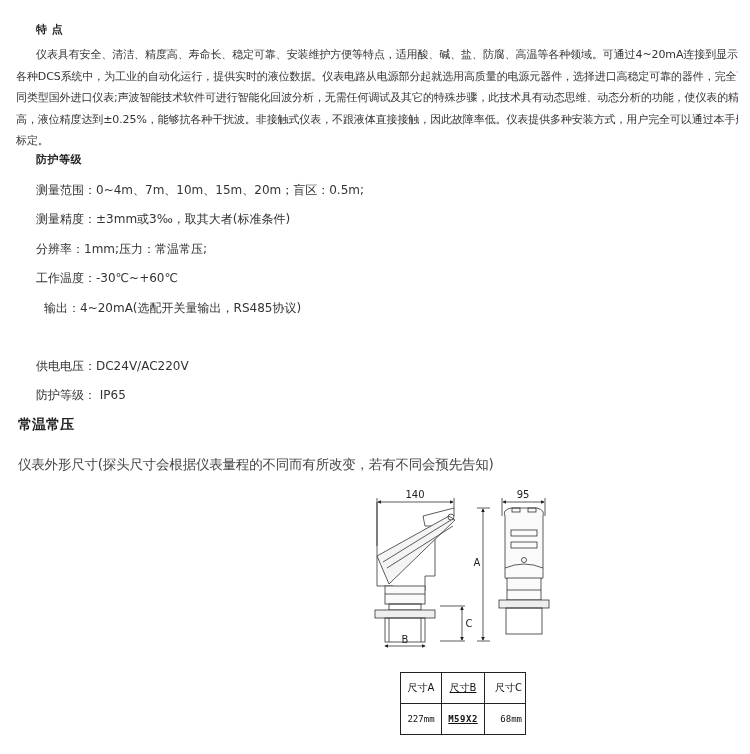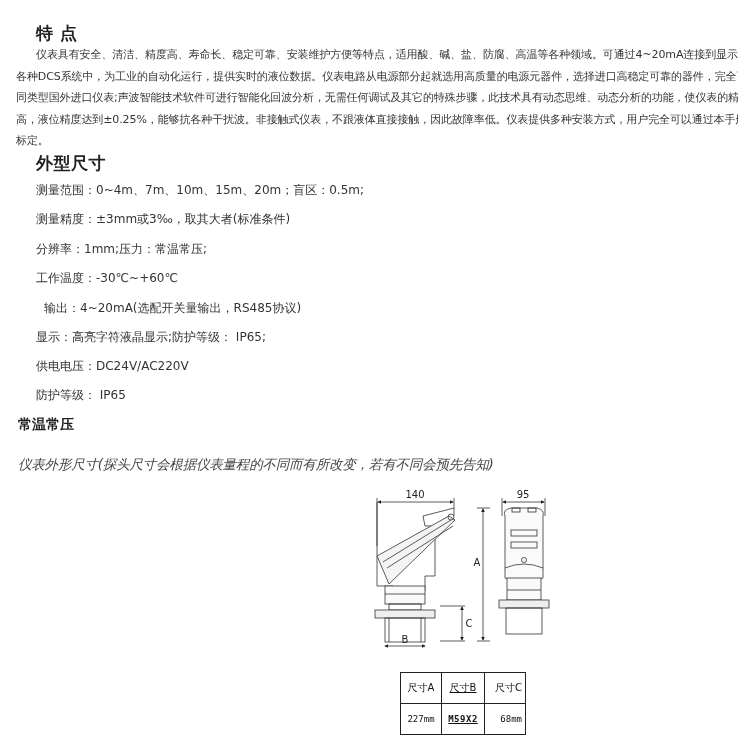--- a/index.html
+++ b/index.html
@@ -17,21 +17,21 @@
     }
     .page {
       position: absolute;
       left: 0; top: 0;
       width: 750px;
       height: 754px;
     }
     .h-small {
       position: absolute;
       left: 36px;
-      font-size: 17px;
+      font-size: 11px;
       font-weight: bold;
       color: #222;
       letter-spacing: 0.5px;
     }
     .para {
       position: absolute;
       left: 16px;
       top: 44px;
       width: 722px;
       font-size: 11px;
@@ -63,21 +63,20 @@
       color: #222;
     }
     .subtitle {
       position: absolute;
       left: 18px;
       top: 456px;
       font-size: 13.5px;
       color: #444;
       white-space: nowrap;
       letter-spacing: -0.2px;
-      font-style: italic;
     }
     .drawing {
       position: absolute;
       left: 365px;
       top: 486px;
       width: 200px;
       height: 170px;
     }
     .spec-table {
       position: absolute;
@@ -108,28 +107,27 @@
   <div class="h-small" style="top:22px;">特 点</div>
 
   <div class="para">
     <span class="line first">仪表具有安全、清洁、精度高、寿命长、稳定可靠、安装维护方便等特点，适用酸、碱、盐、防腐、高温等各种领域。可通过4~20mA连接到显示表、PLC及</span>
     <span class="line">各种DCS系统中，为工业的自动化运行，提供实时的液位数据。仪表电路从电源部分起就选用高质量的电源元器件，选择进口高稳定可靠的器件，完全可以替代</span>
     <span class="line">同类型国外进口仪表;声波智能技术软件可进行智能化回波分析，无需任何调试及其它的特殊步骤，此技术具有动态思维、动态分析的功能，使仪表的精度大幅提</span>
     <span class="line">高，液位精度达到±0.25%，能够抗各种干扰波。非接触式仪表，不跟液体直接接触，因此故障率低。仪表提供多种安装方式，用户完全可以通过本手册进行仪表</span>
     <span class="line">标定。</span>
   </div>
 
-  <div class="h-small" style="top:152px;">外型尺寸</div>
+  <div class="h-small" style="top:152px;">防护等级</div>
 
   <div class="spec" style="top:182px;">测量范围：0~4m、7m、10m、15m、20m；盲区：0.5m;</div>
   <div class="spec" style="top:211px;">测量精度：±3mm或3‰，取其大者(标准条件)</div>
   <div class="spec" style="top:241px;">分辨率：1mm;压力：常温常压;</div>
   <div class="spec" style="top:270px;">工作温度：-30℃~+60℃</div>
   <div class="spec" style="top:300px;margin-left:8px;">输出：4~20mA(选配开关量输出，RS485协议)</div>
-  <div class="spec" style="top:329px;">显示：高亮字符液晶显示;防护等级： IP65;</div>
   <div class="spec" style="top:358px;">供电电压：DC24V/AC220V</div>
   <div class="spec" style="top:387px;">防护等级： IP65</div>
 
   <div class="h-big">常温常压</div>
   <div class="subtitle">仪表外形尺寸(探头尺寸会根据仪表量程的不同而有所改变，若有不同会预先告知)</div>
 
   <svg class="drawing" viewBox="0 0 200 170" width="200" height="170">
     <defs>
       <marker id="ar" viewBox="0 0 6 6" refX="5" refY="3" markerWidth="5" markerHeight="5" orient="auto-start-reverse">
         <path d="M0,0 L6,3 L0,6 z" fill="#222"></path>

